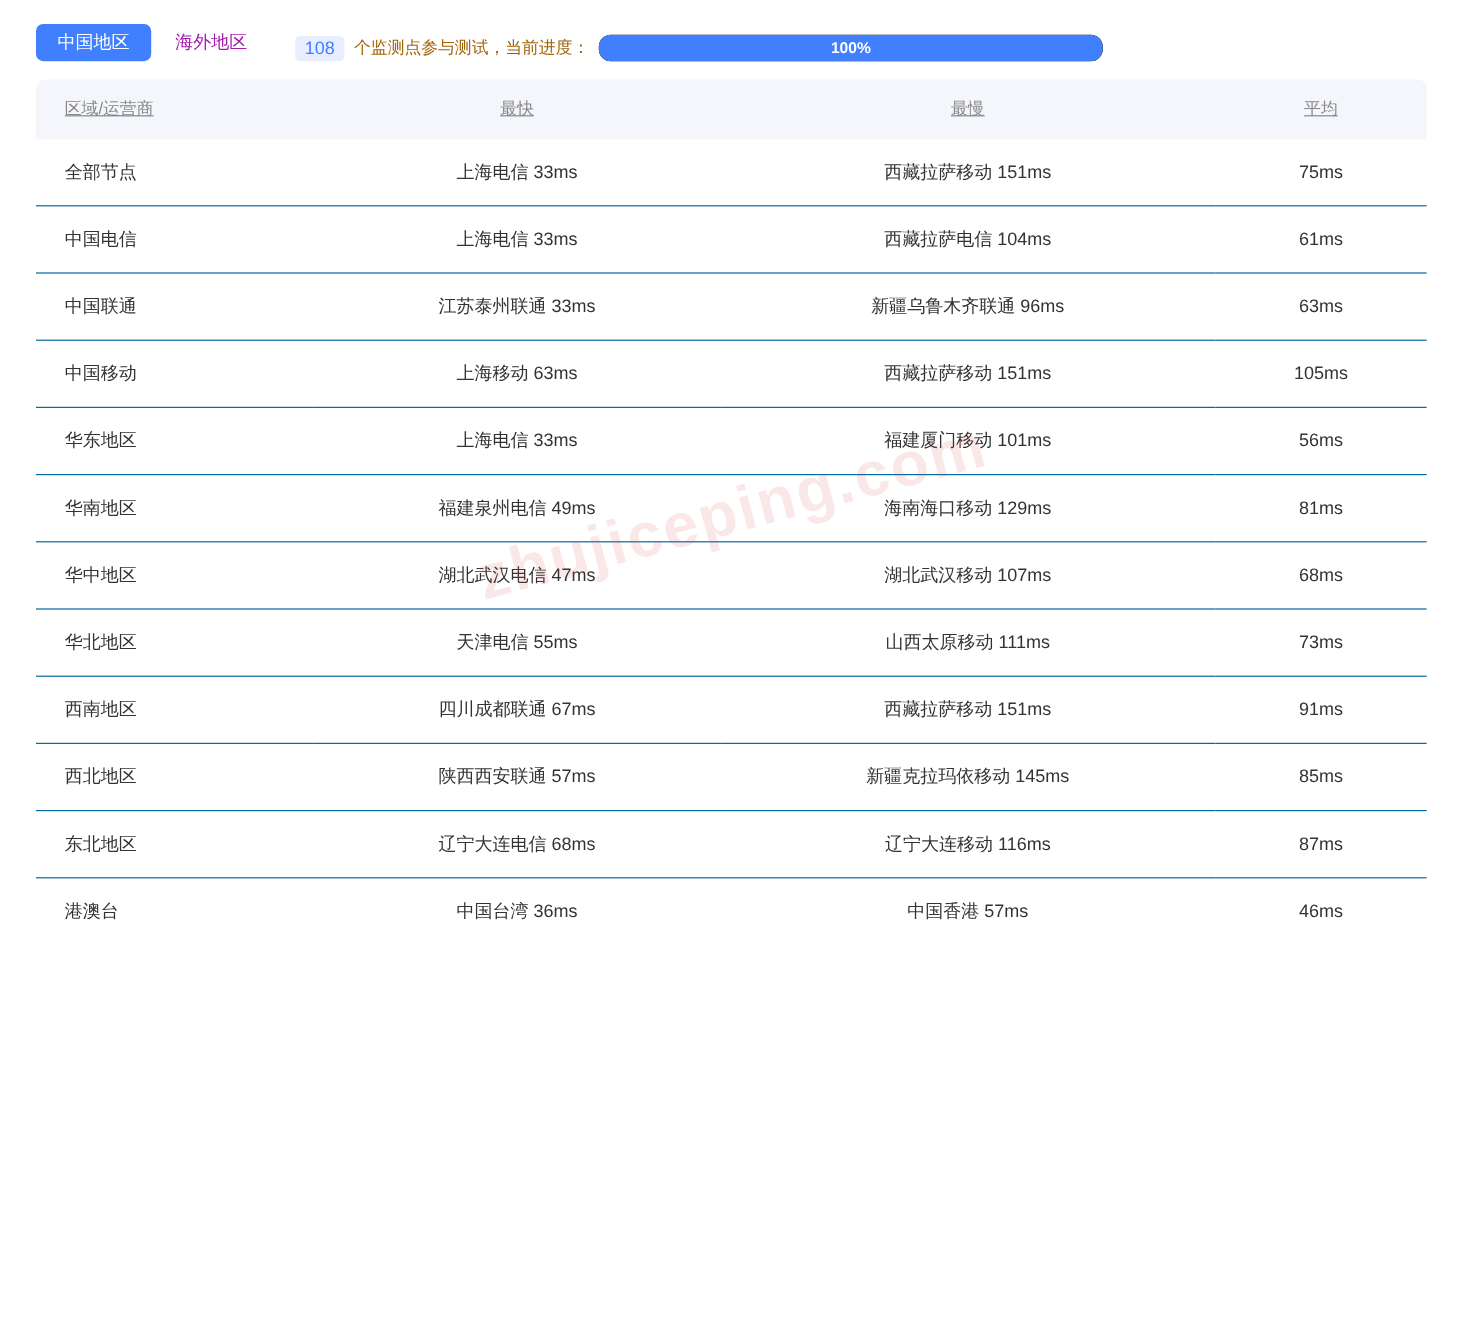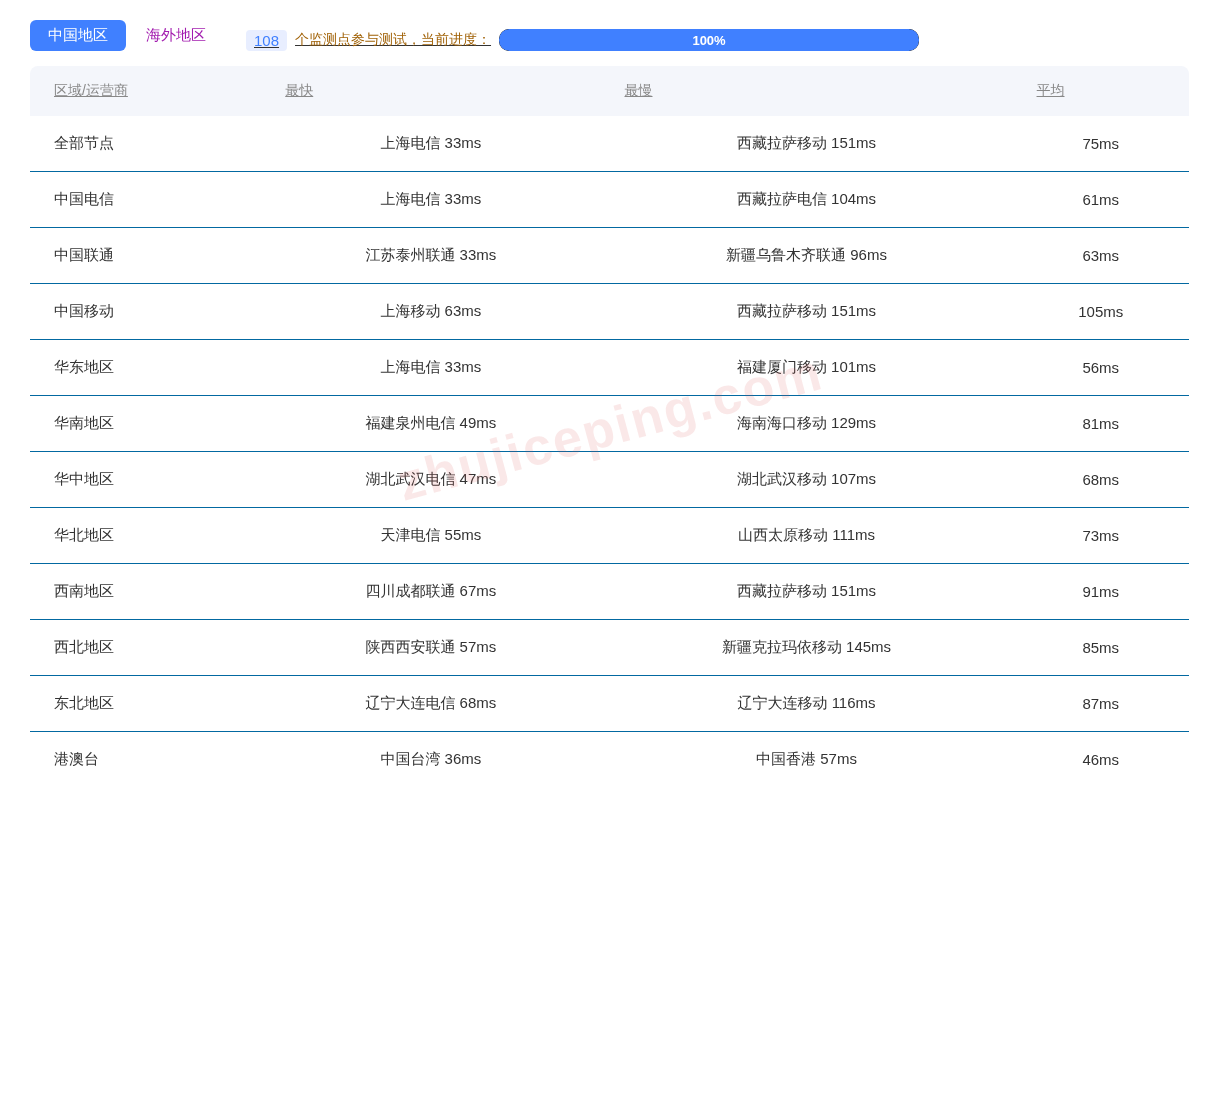--- a/index.html
+++ b/index.html
@@ -37,21 +37,20 @@
       background: none;
       border: none;
       padding: 6px 4px;
     }
     .monitor-info {
       display: flex;
       align-items: center;
       gap: 8px;
       margin-left: 20px;
       flex: 1;
-      text-decoration: underline;
     }
     .monitor-count {
       background: #e8eeff;
       color: #4080ff;
       border-radius: 4px;
       padding: 2px 8px;
       font-size: 15px;
       font-weight: 500;
     }
     .monitor-text {
@@ -113,21 +112,21 @@
     }
     thead th {
       padding: 16px 24px;
       color: #888;
       font-weight: 400;
       font-size: 14px;
       text-align: left;
       text-decoration: underline;
     }
     thead th:not(:first-child) {
-      text-align: left;
+      text-align: center;
     }
     tbody tr {
       border-bottom: 1px solid #0369a1;
     }
     tbody tr:last-child {
       border-bottom: none;
     }
     tbody td {
       padding: 18px 24px;
       color: #333;

